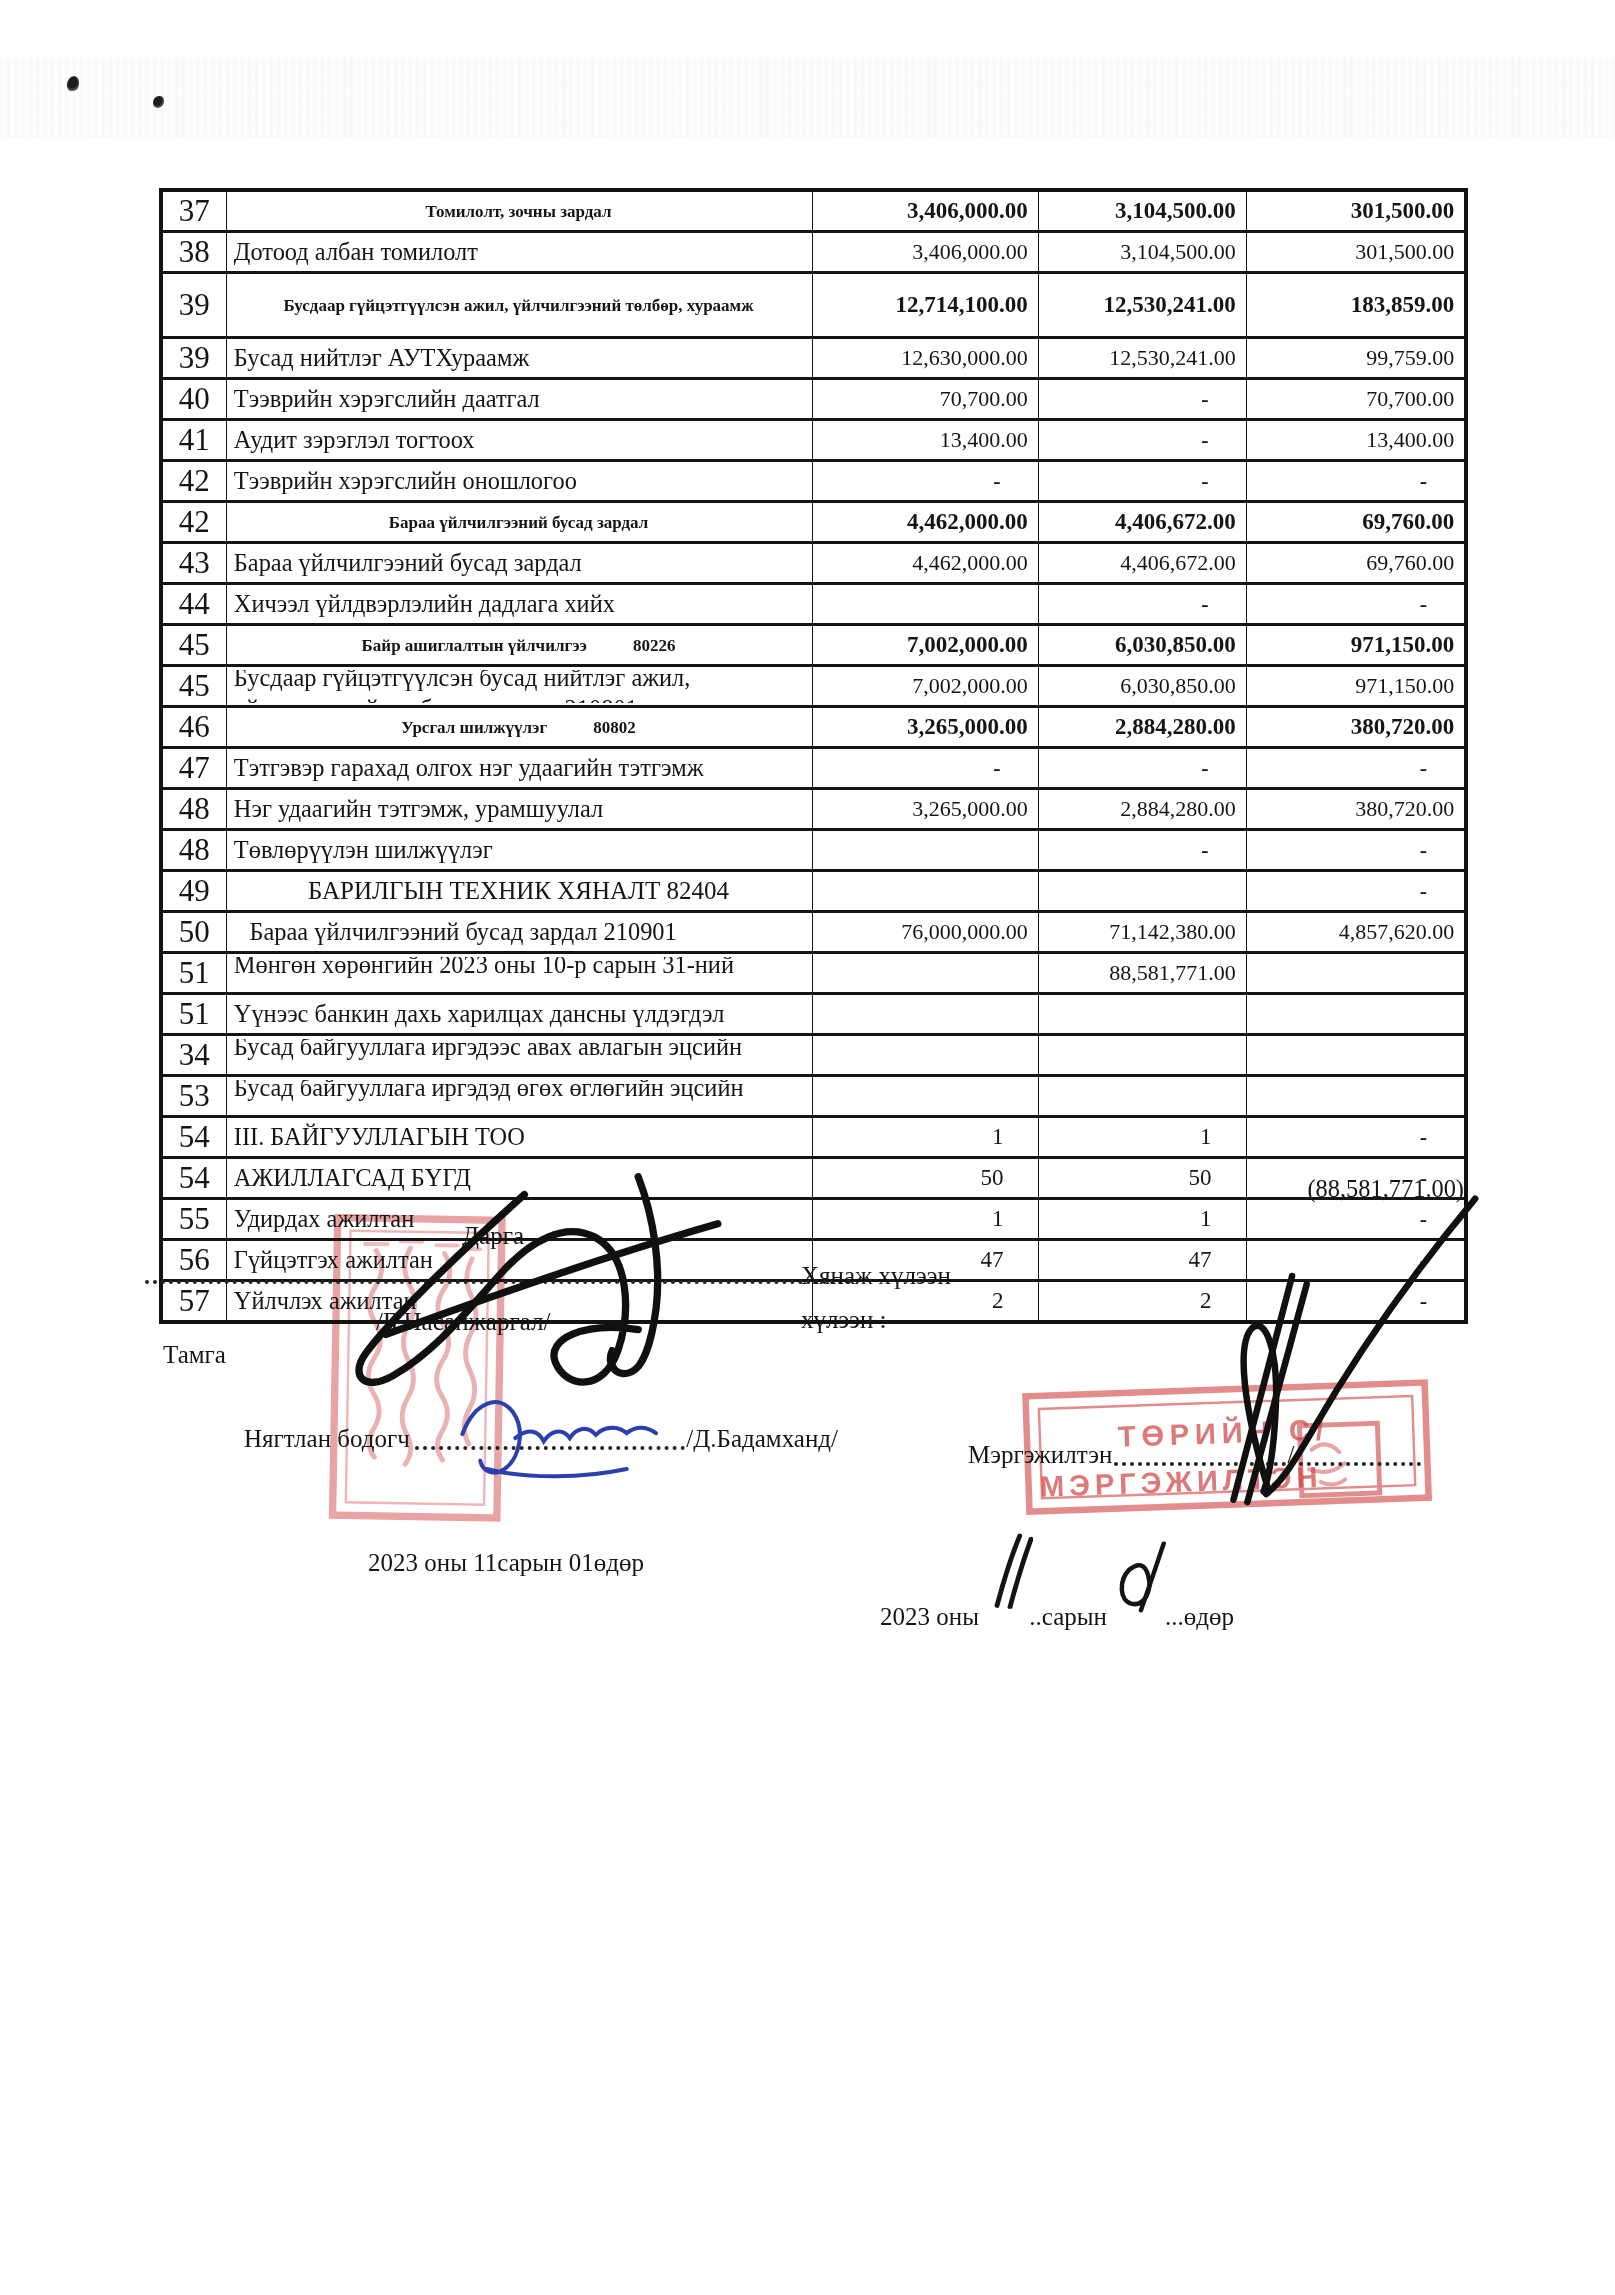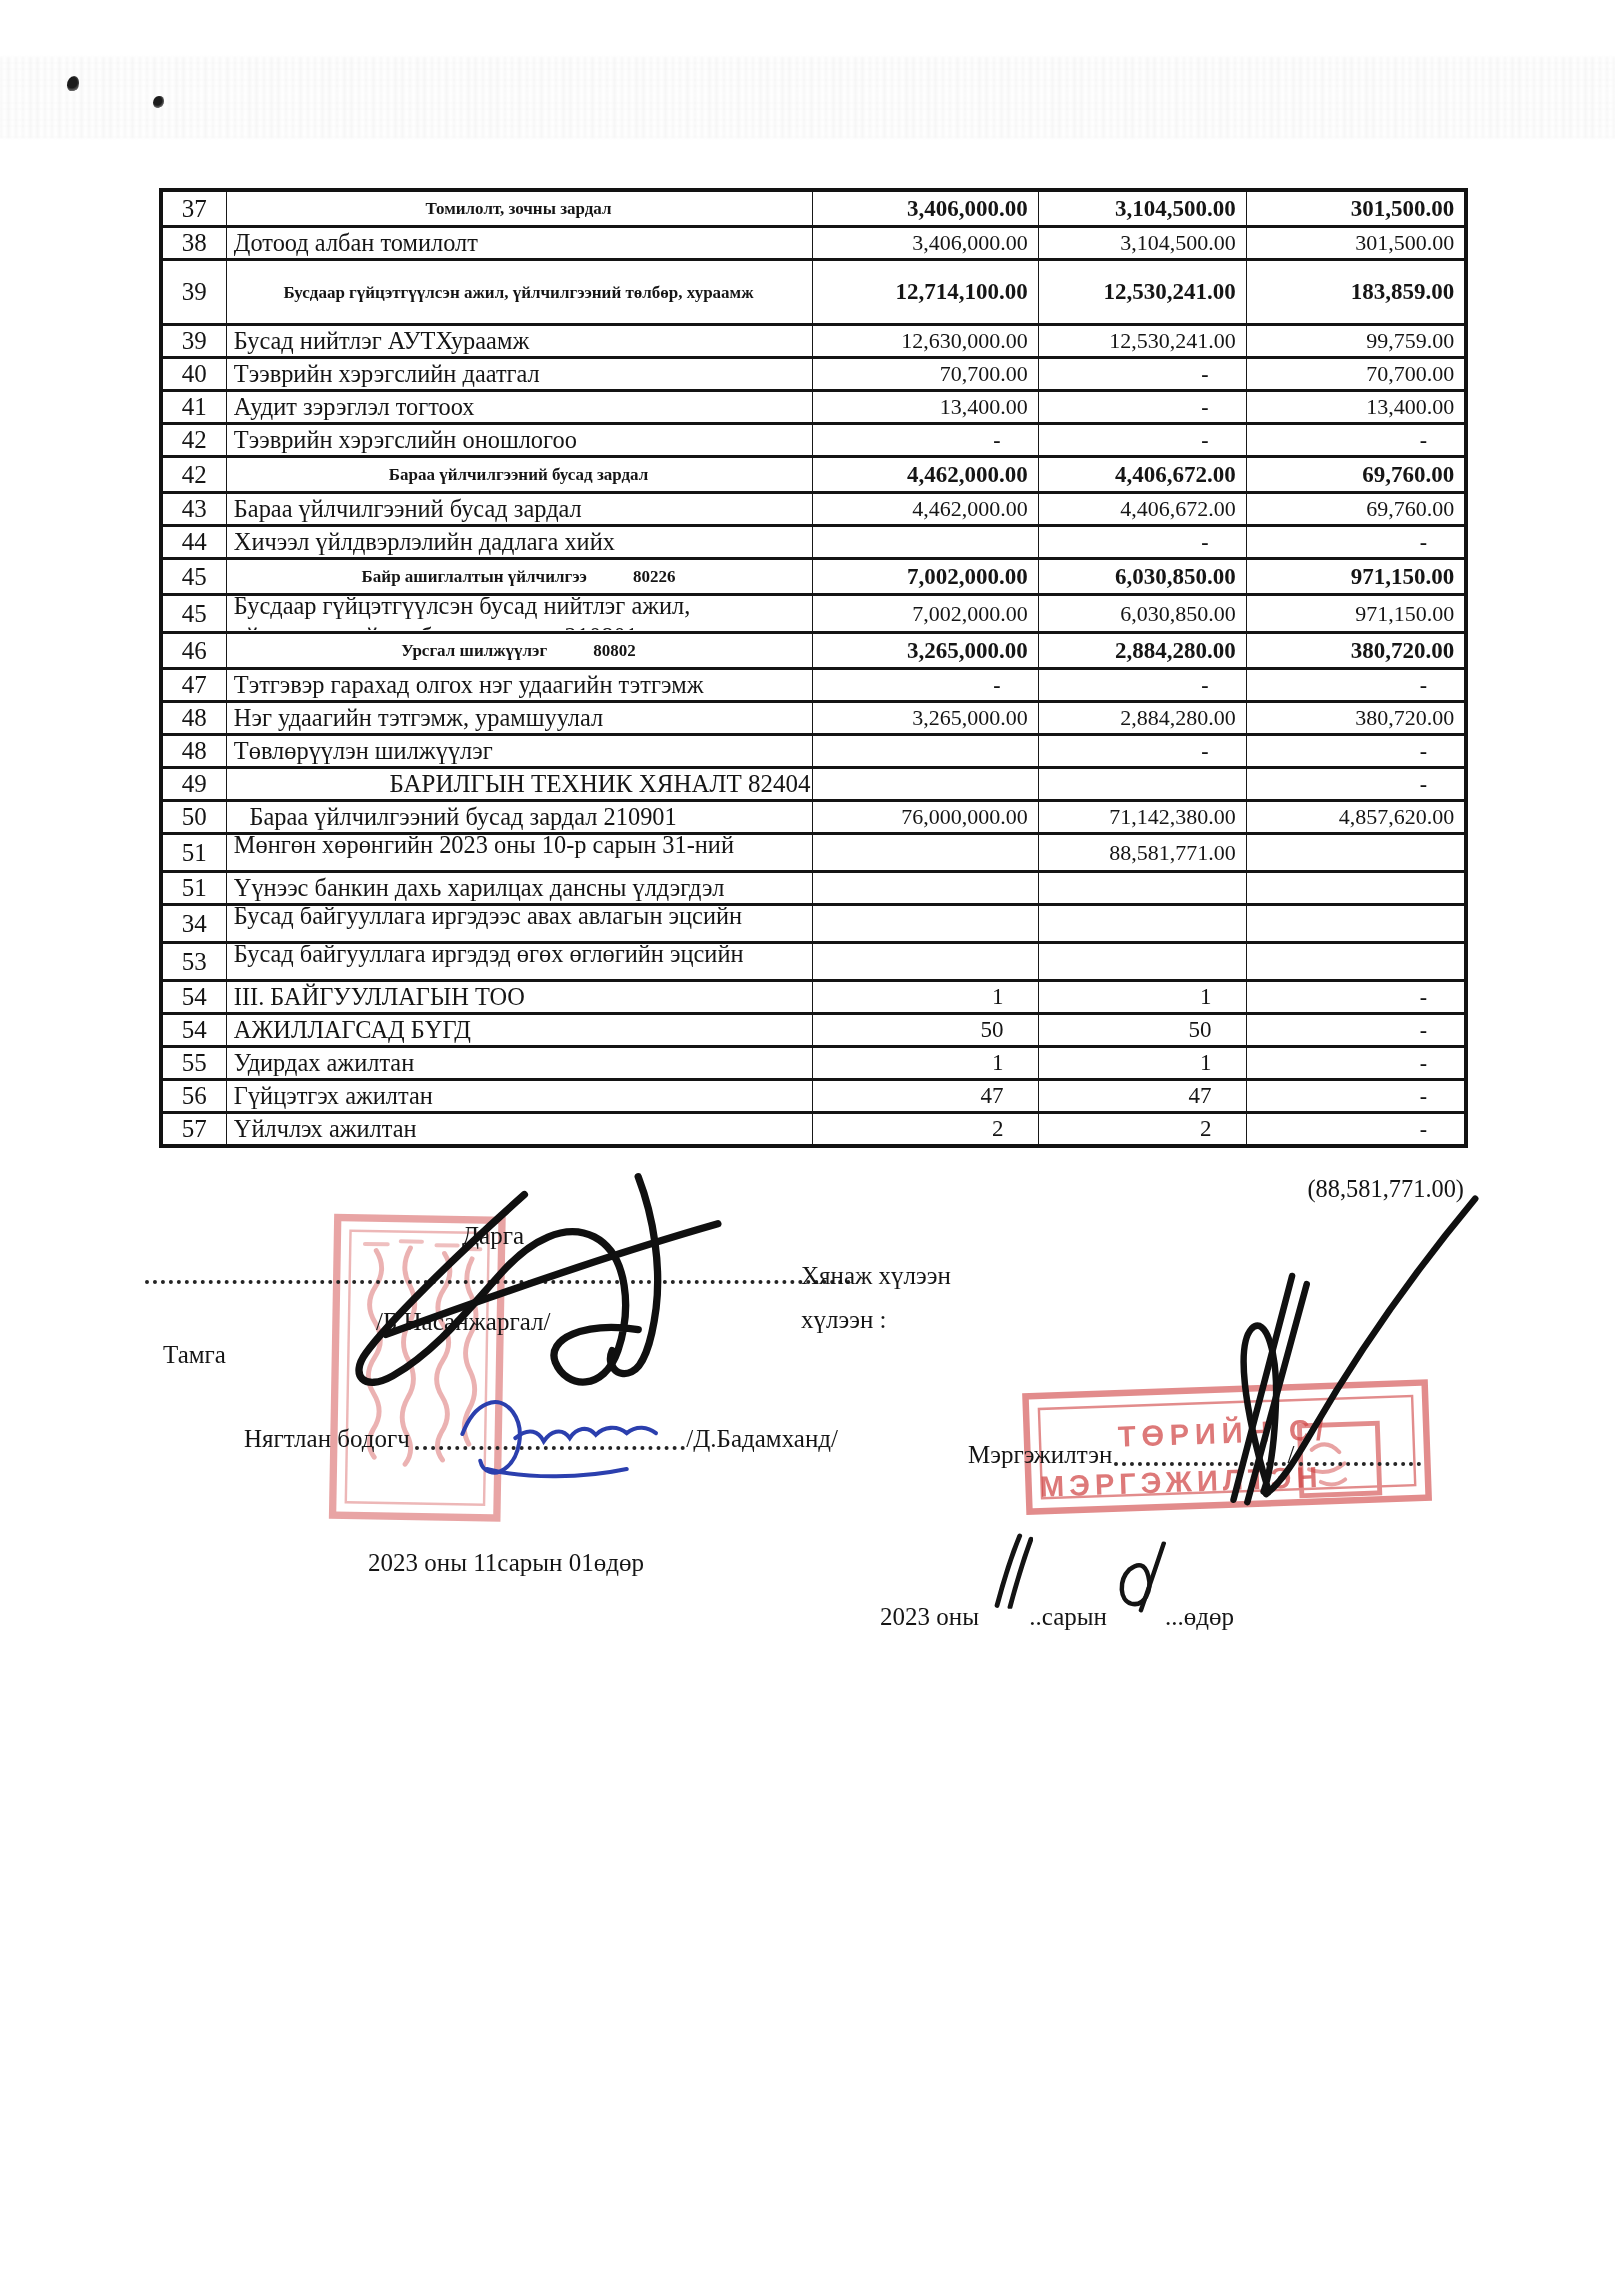--- a/index.html
+++ b/index.html
@@ -18,25 +18,25 @@
   
   .tablewrap{position:absolute;left:159px;top:188px;z-index:2;}
   table{border-collapse:collapse;table-layout:fixed;width:1305px;border:4.1px solid #121212;}
   td{border-left:1.6px solid #181818;border-right:1.6px solid #181818;
      border-top:3.3px solid #141414;border-bottom:3.3px solid #141414;
      vertical-align:middle;overflow:hidden;}
   tr{height:31px;}
   tr.h-tall{height:65px;}
   tr.clip{height:33px;}
   tr.r-staff{height:33px;}
-  .cnum{font-size:25px;text-align:center;}
+  .cnum{font-size:31px;text-align:center;}
   .clab{font-size:24.4px;padding-left:7.3px;line-height:28px;}
   .clab.indent{padding-left:23px;}
   .r-section .clab{font-weight:bold;text-align:center;font-size:17px;line-height:31px;padding-left:0;}
-  .r-center .clab{text-align:right;font-size:25px;padding-left:0;}
+  .r-center .clab{text-align:center;font-size:25px;padding-left:0;}
   .money{font-size:22px;text-align:right;padding-right:9.8px;white-space:nowrap;padding-left:29px;}
   .money.bold{font-weight:bold;font-size:23px;}
   .dash{text-align:right;padding-right:37px;font-weight:bold;font-size:22px;}
   .staffn{text-align:right;padding-right:34px;font-size:23px;}
   .empty{}
   .clipbox{height:33px;overflow:hidden;}
   .clipbox span{display:block;line-height:31px;position:relative;top:-7.3px;}
   .codegap{display:inline-block;width:46px;}
 
   

